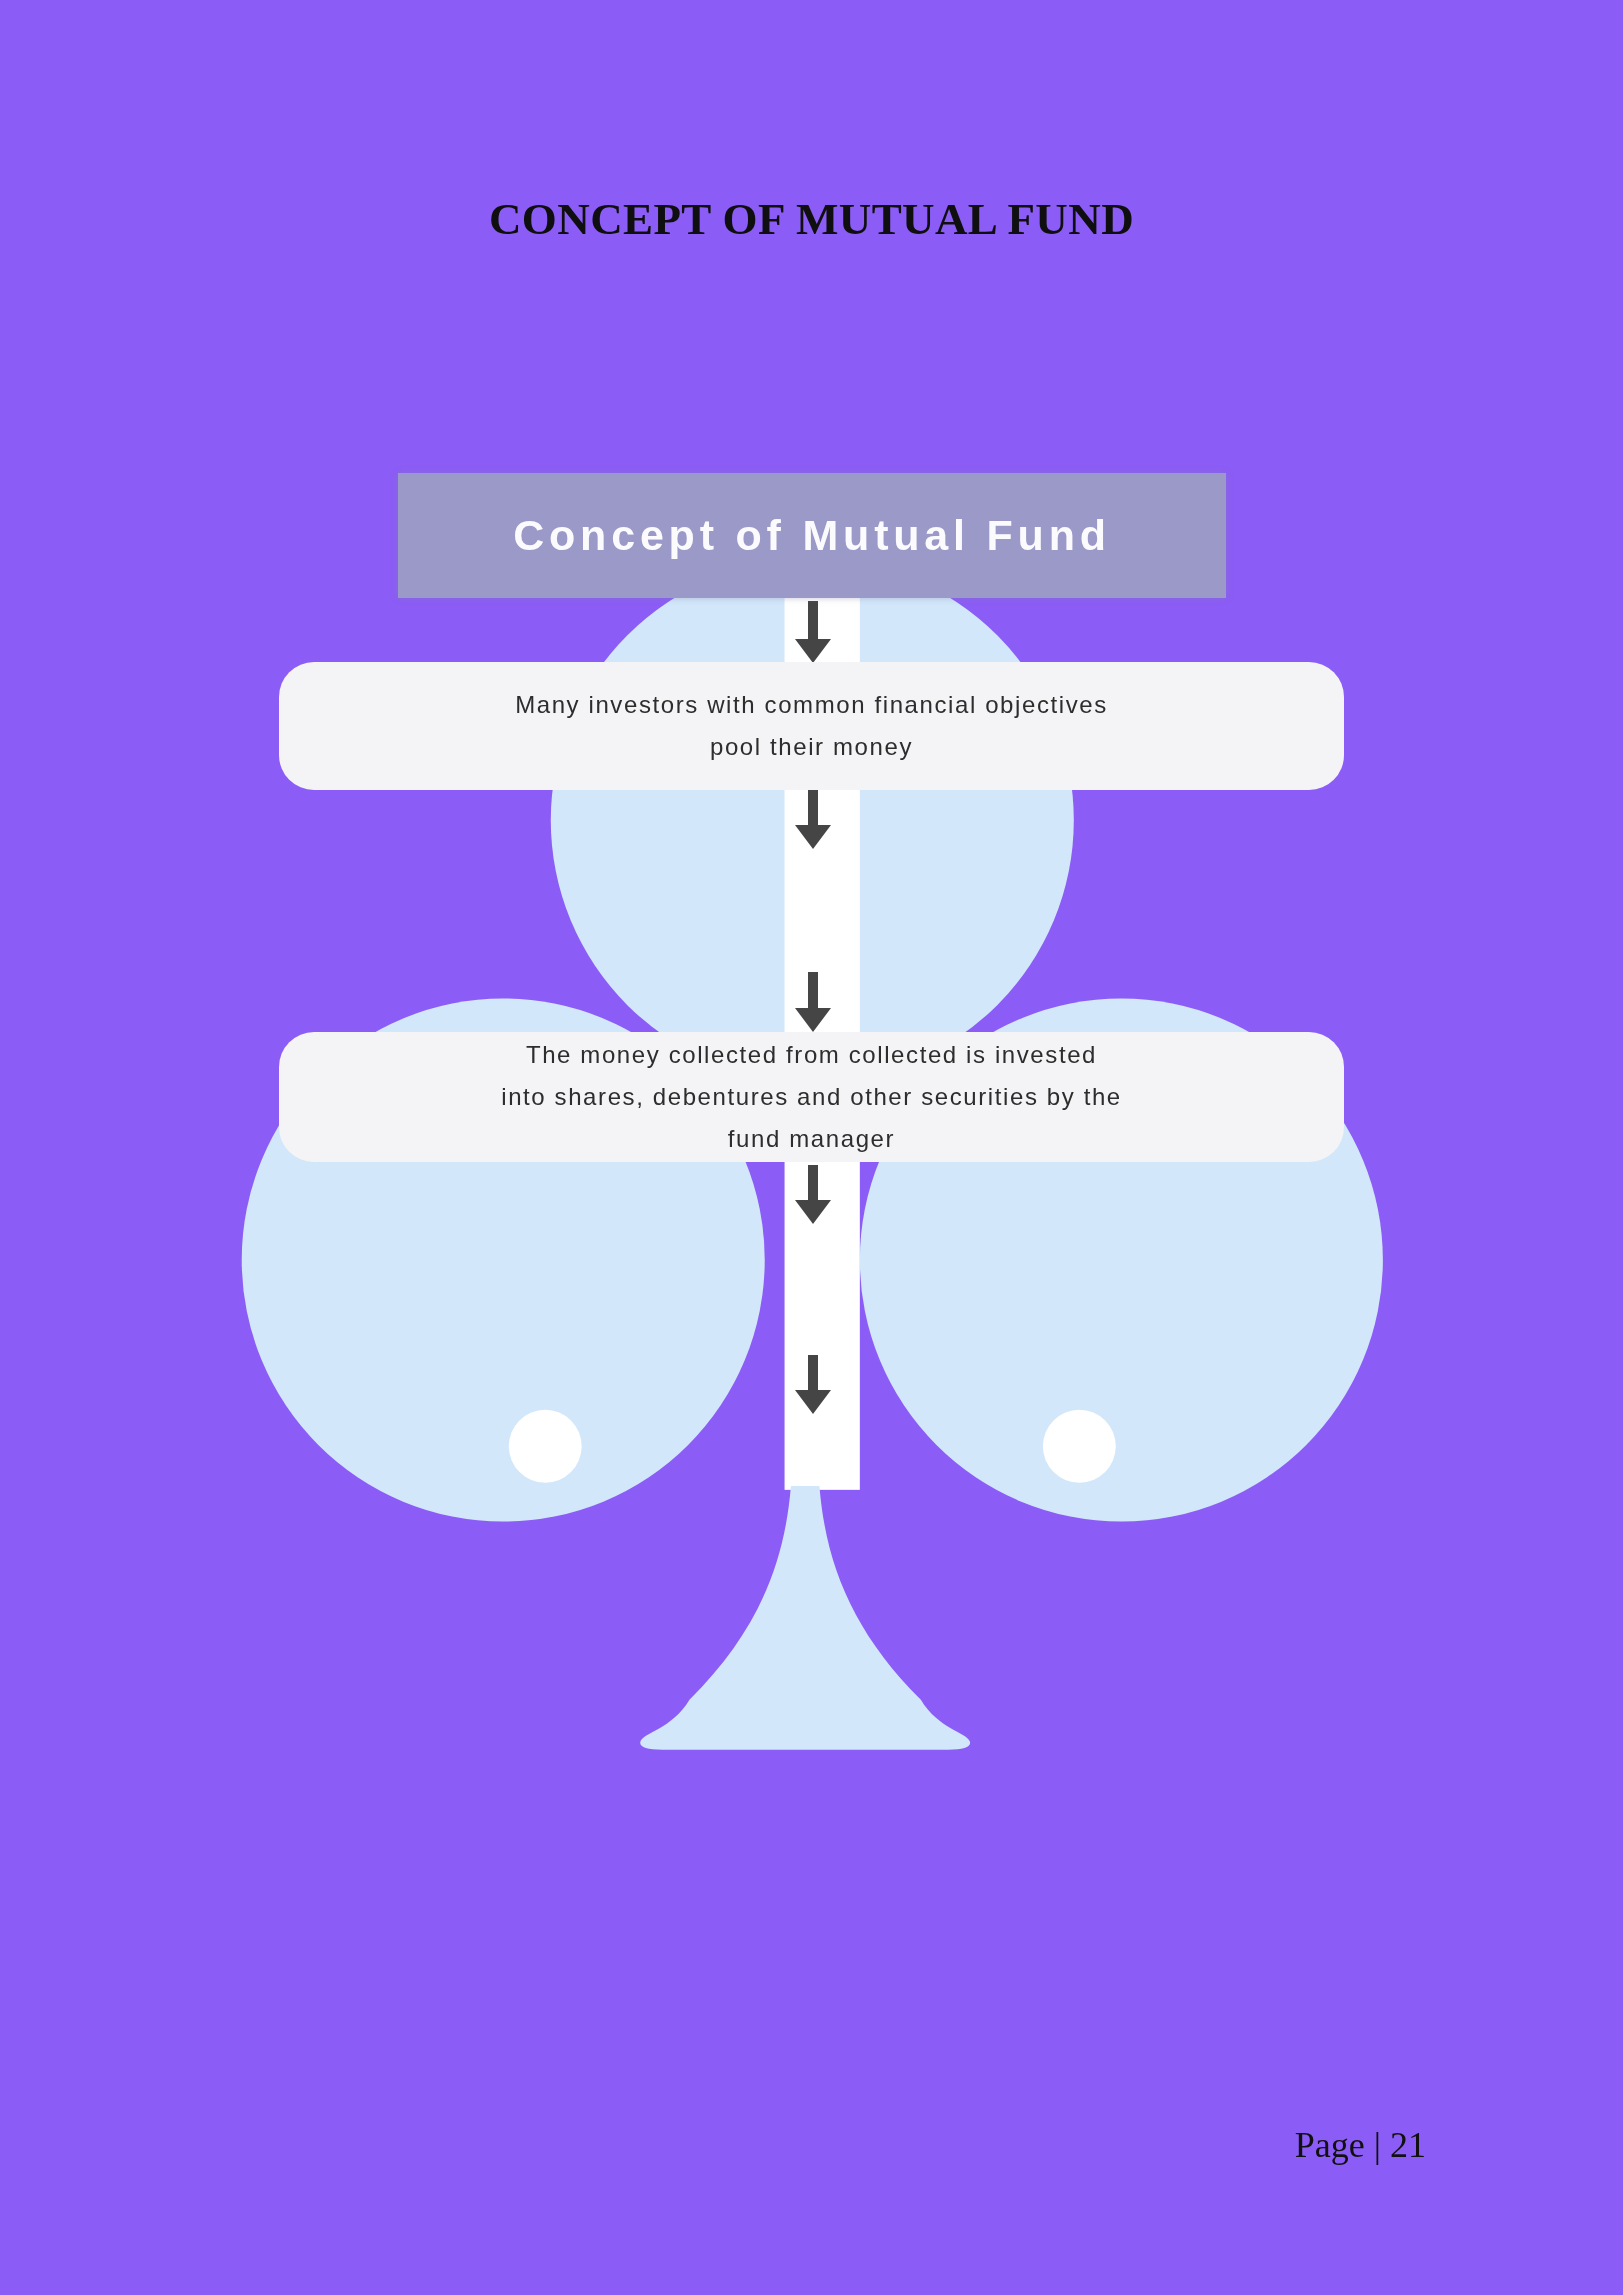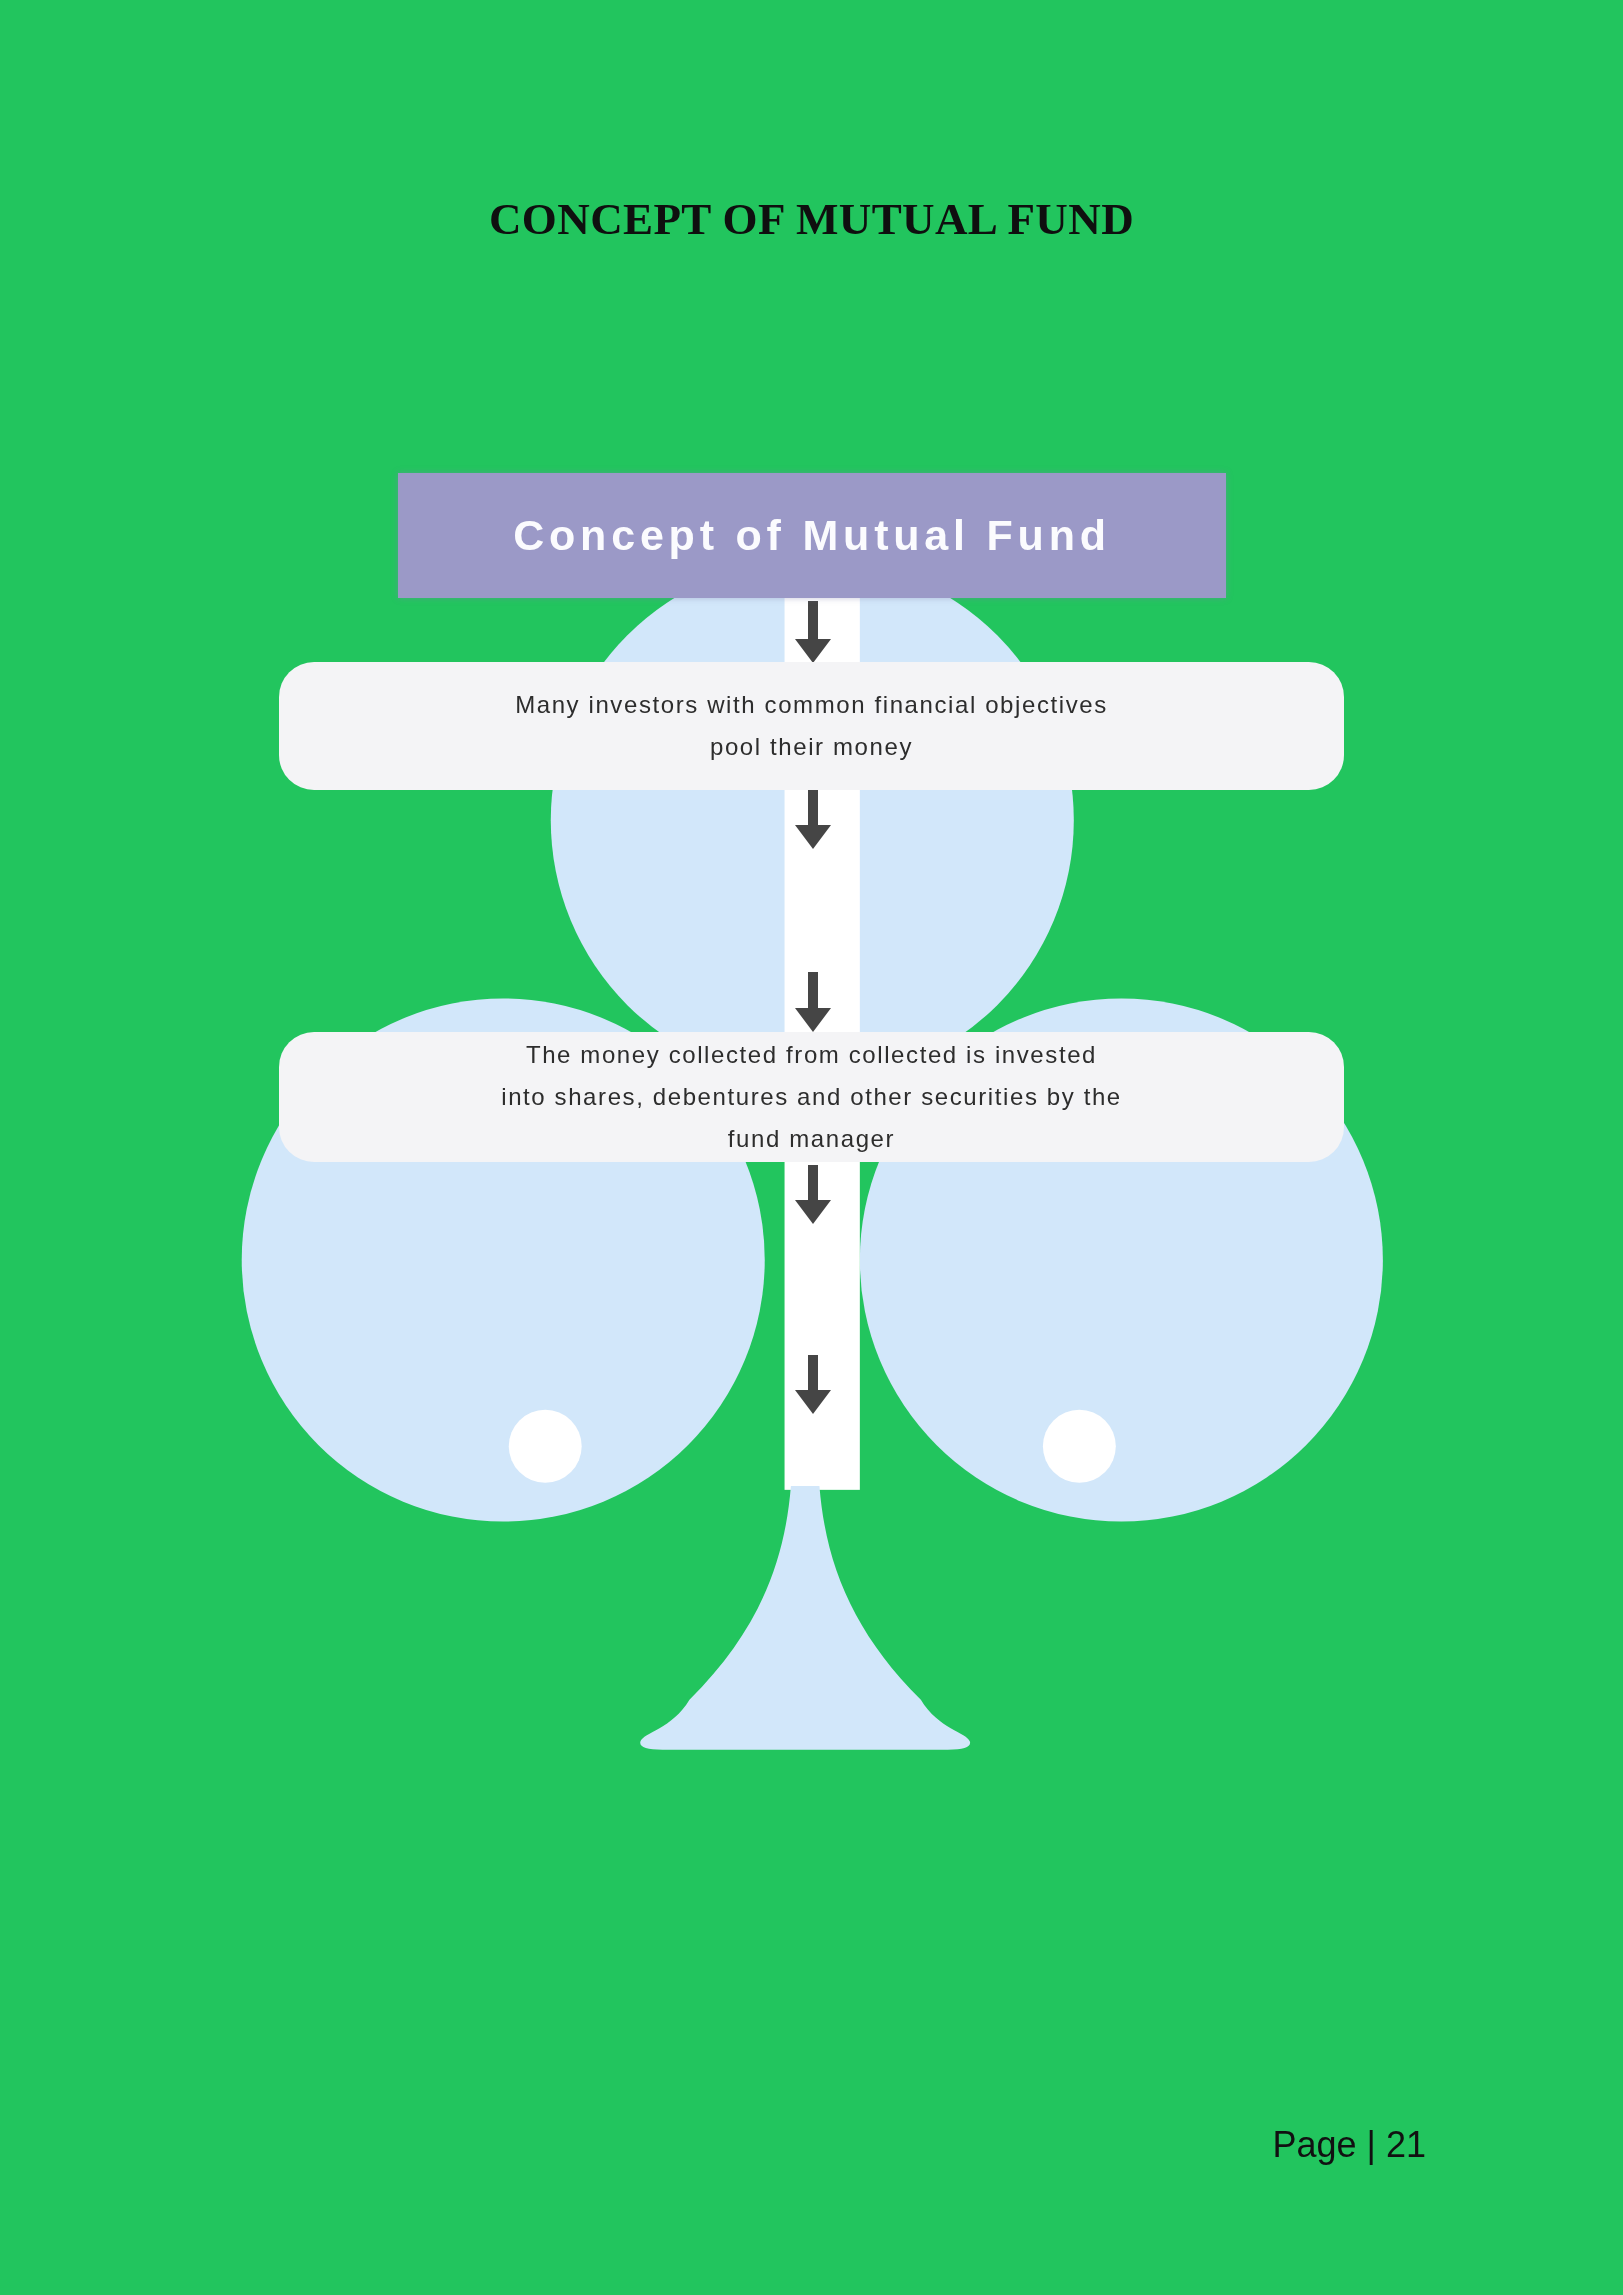--- a/index.html
+++ b/index.html
@@ -1,16 +1,16 @@
 <!DOCTYPE html>
 <html style="font-size:12.7px"><head>
 <meta charset="utf-8">
 <style>
   html,body{margin:0;padding:0;background:#ffffff;}
-  .page{position:relative;width:1623px;height:2295px;background:#22c55e;overflow:hidden;
+  .page{position:relative;width:1623px;height:2295px;background:#8b5cf6;overflow:hidden;
         font-family:"Liberation Sans",sans-serif;}
   .doc-title{position:absolute;top:193px;left:0;width:100%;margin:0;text-align:center;
         font-family:"Liberation Serif",serif;font-weight:bold;font-size:45px;
         letter-spacing:0.4px;color:#0f0f0f;}
   .flowchart{position:absolute;left:0;top:0;width:1623px;height:2295px;}
   .bg-shape{position:absolute;left:0;top:0;z-index:0;}
   .fc-header{position:absolute;left:398px;top:473px;width:828px;height:125px;z-index:2;
         background:#9b99c7;box-shadow:0 0 6.3px rgba(130,130,175,.45);
         display:flex;align-items:center;justify-content:center;
         font-weight:bold;font-size:43px;letter-spacing:4.8px;color:#fbfbfe;}
@@ -26,21 +26,21 @@
   .fc-arrow{position:absolute;width:36px;z-index:1;display:flex;flex-direction:column;align-items:center;}
   .fc-arrow .shaft{width:10.3px;background:#454545;flex:1;}
   .fc-arrow .head{width:0;height:0;border-left:18px solid transparent;
         border-right:18px solid transparent;border-top:24px solid #454545;}
   .a1{left:795px;top:601px;height:62px}
   .a2{left:795px;top:789px;height:60px}
   .a3{left:795px;top:972px;height:60px}
   .a4{left:795px;top:1165px;height:59px}
   .a5{left:795px;top:1355px;height:59px}
   .footer{position:absolute;top:2124px;right:197px;
-        font-family:Liberation Sans, sans-serif;font-size:36px;color:#111111;}
+        font-family:Liberation Serif, serif;font-size:36px;color:#111111;}
 </style>
 </head>
 <body>
 
 <div class="page">
 
   <h1 class="doc-title">CONCEPT OF MUTUAL FUND</h1>
 
   <div class="flowchart">
 

